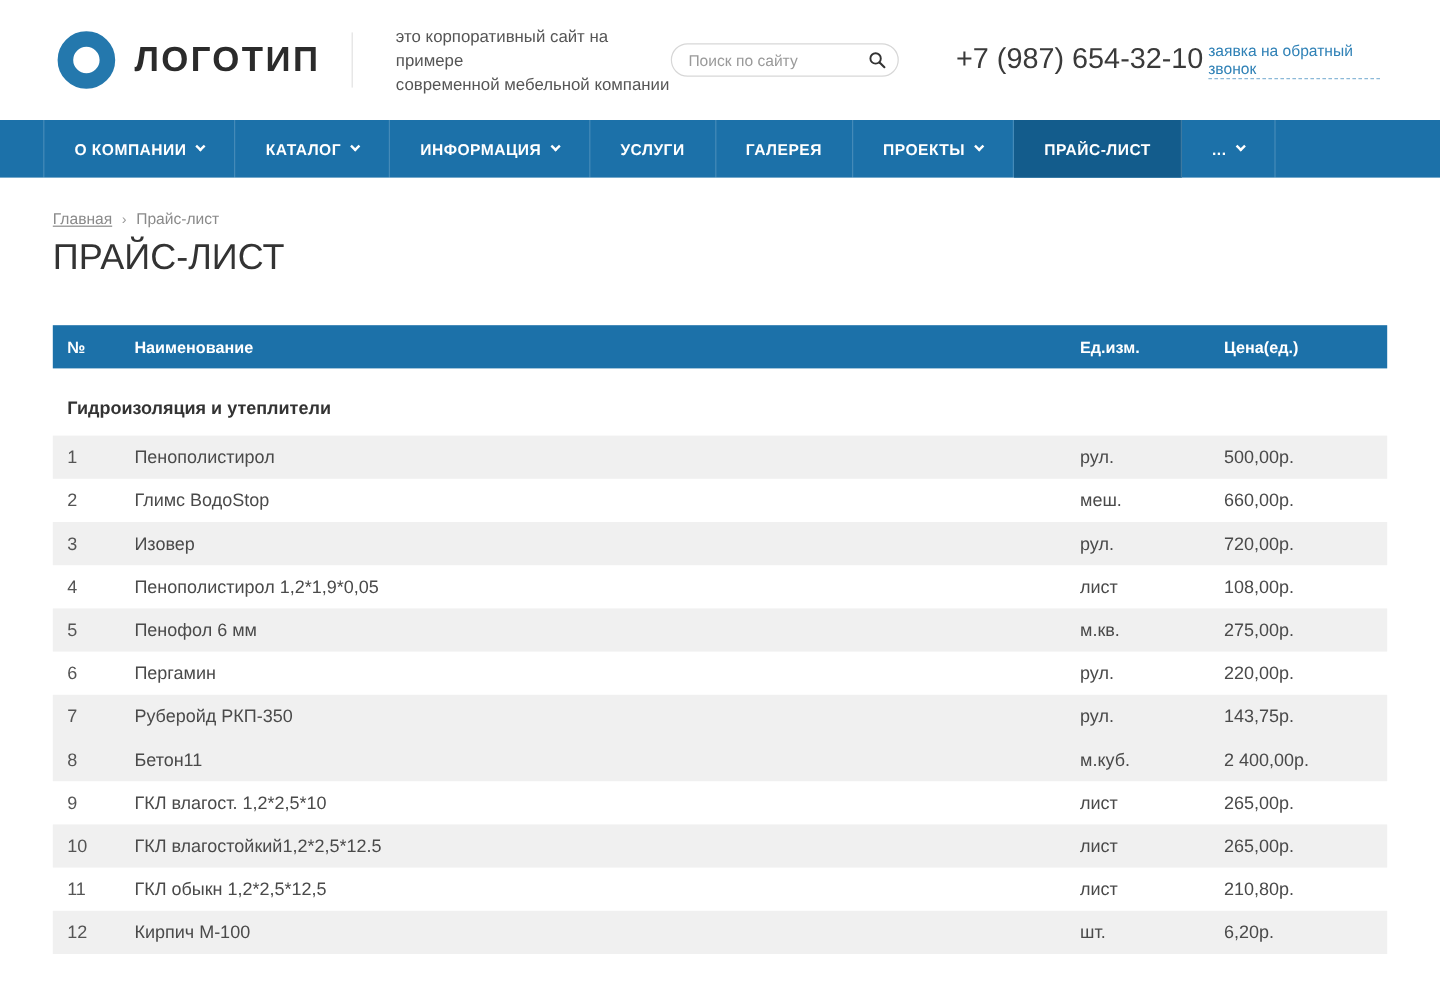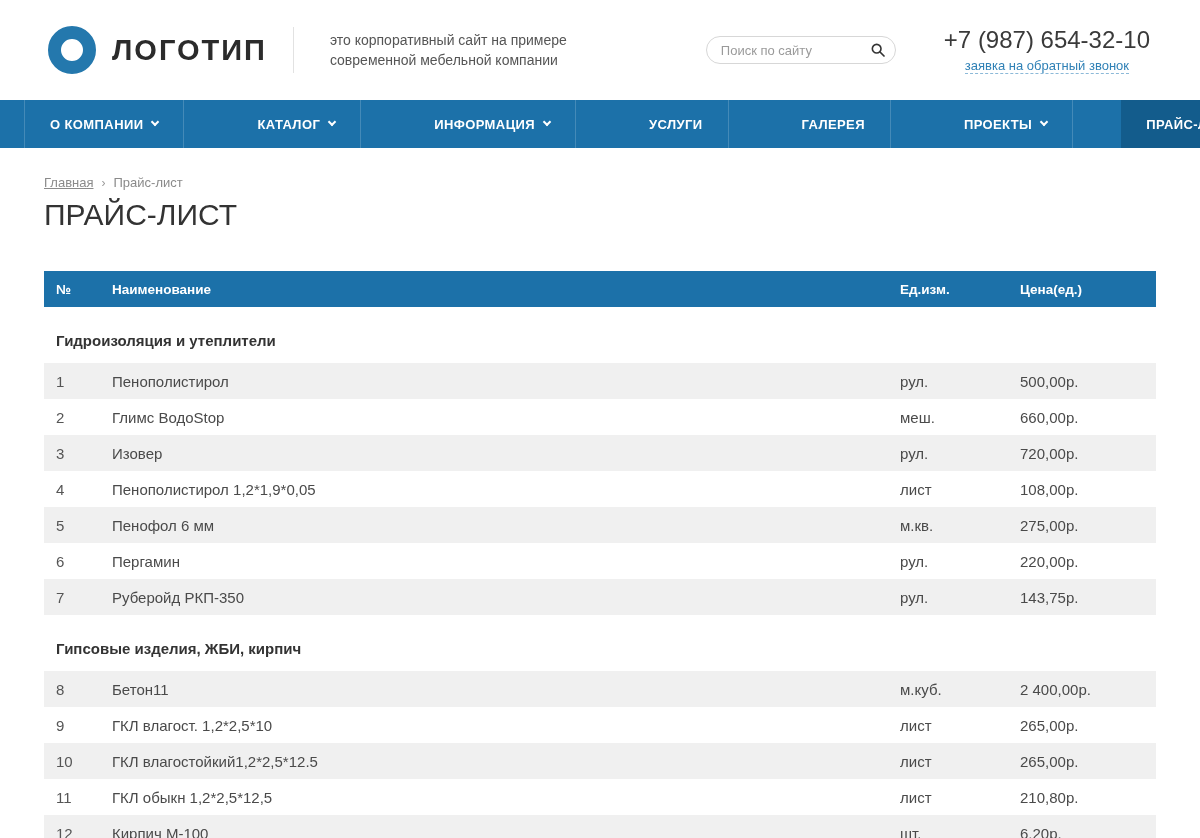--- a/index.html
+++ b/index.html
@@ -16,28 +16,28 @@
   .tagline { font-size: 14px; line-height: 20px; color: #555; margin-left: 16px; }
   .header-right { margin-left: auto; display: flex; align-items: center; gap: 48px; }
   .search-box { position: relative; width: 190px; }
   .search-input { width: 190px; height: 28px; border: 1px solid #d7d7d7; border-radius: 14px;
     padding: 0 34px 0 14px; font-size: 13px; color: #333; outline: none;
     font-family: "Liberation Sans", sans-serif; }
   .search-input::placeholder { color: #9a9a9a; }
   .search-btn { position: absolute; right: 4px; top: 1px; width: 28px; height: 26px;
     background: none; border: none; cursor: pointer; display: flex; align-items: center;
     justify-content: center; }
-  .contact { display: flex; flex-direction: column; align-items: center; gap: 4px; }
+  .contact { display: flex; flex-direction: row; align-items: center; gap: 4px; }
   .phone { font-size: 24px; font-weight: 500; color: #3a3a3a; white-space: nowrap; }
   .callback { font-size: 13px; color: #2f81b6; text-decoration: none;
     border-bottom: 1px dashed #8cb9d8; cursor: pointer; }
 
   
   .navbar { height: 48px; background: #1c71a9; display: flex; align-items: stretch;
-    padding-left: 24px; gap: 48px; }
+    padding-left: 36px; }
   .nav-item { display: flex; align-items: center; padding: 0 25px; cursor: pointer;
     border-right: 1px solid rgba(255,255,255,0.18); }
   .nav-item:first-child { border-left: 1px solid rgba(255,255,255,0.18); }
   .nav-item.active { background: #135c8c; }
   .nav-label { color: #fff; font-size: 13px; font-weight: bold; letter-spacing: 0.4px;
     white-space: nowrap; }
   .chevron { width: 6px; height: 6px; border-right: 2px solid #fff; border-bottom: 2px solid #fff;
     transform: rotate(45deg); margin-left: 9px; margin-top: -4px; }
 
   
@@ -190,21 +190,20 @@
     <div class="c-price">220,00р.</div>
   </div>
 
   <div class="t-row stripe">
     <div class="c-num">7</div>
     <div class="c-name">Руберойд РКП-350</div>
     <div class="c-unit">рул.</div>
     <div class="c-price">143,75р.</div>
   </div>
 
-  <div class="section-title">Гипсовые изделия, ЖБИ, кирпич</div>
 
   <div class="t-row stripe">
     <div class="c-num">8</div>
     <div class="c-name">Бетон11</div>
     <div class="c-unit">м.куб.</div>
     <div class="c-price">2 400,00р.</div>
   </div>
 
   <div class="t-row">
     <div class="c-num">9</div>

